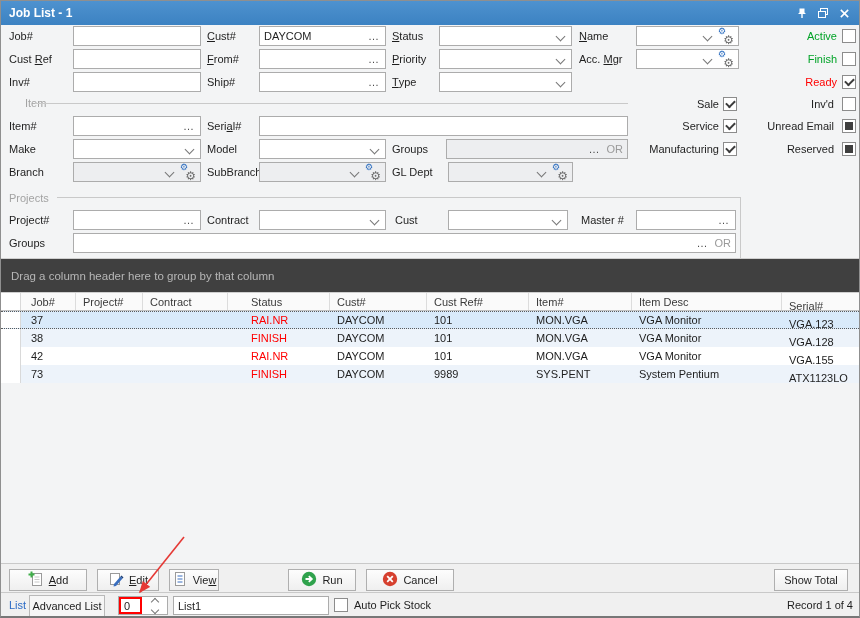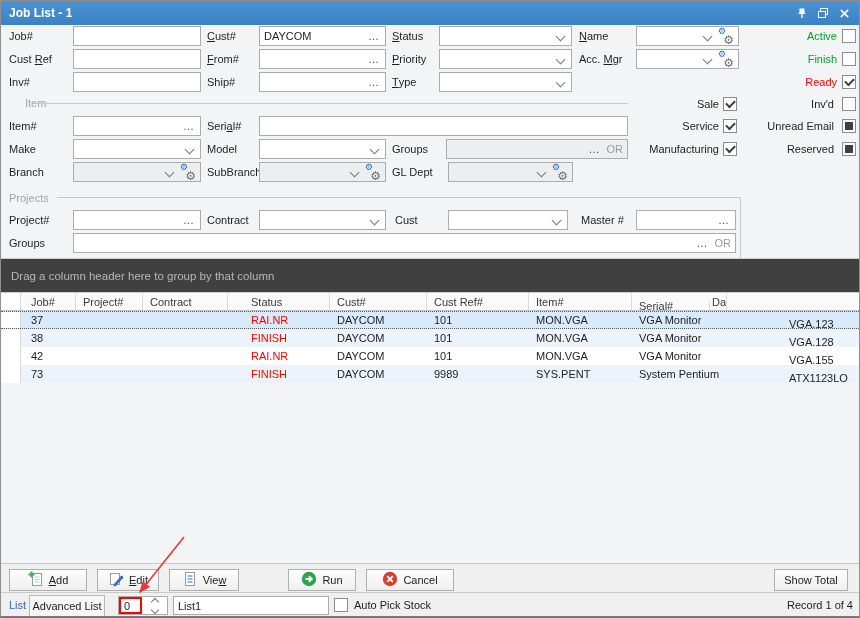--- a/index.html
+++ b/index.html
@@ -236,20 +236,21 @@
   <div class="grid">
     <div class="grow ghead">
       <span class="gc w0"></span>
       <span class="gc w1">Job#</span>
       <span class="gc w2">Project#</span>
       <span class="gc w3">Contract</span>
       <span class="gc w4">Status</span>
       <span class="gc w5">Cust#</span>
       <span class="gc w6">Cust Ref#</span>
       <span class="gc w7">Item#</span>
+      <span class="gc w8">Item Desc</span>
       <span class="gc w9">Serial#</span>
       <span class="gc w10">Da</span>
     </div>
     <div class="grow sel">
       <span class="gc w0"></span>
       <span class="gc w1">37</span>
       <span class="gc w2"></span>
       <span class="gc w3"></span>
       <span class="gc w4 red">RAI.NR</span>
       <span class="gc w5">DAYCOM</span>
@@ -321,21 +322,21 @@
       <span><span></span><span class="ac">A</span><span>dd</span></span>
     </div>
     <div class="btn" style="left:96px;width:62px">
       <span><svg width="16" height="16" viewBox="0 0 16 16">
             <rect x="2.5" y="2.5" width="9" height="11" fill="#fff" stroke="#9a9a9a"></rect>
             <path d="M6 13 L12.5 5.5 L14.5 7.5 L8 15 L5.5 15.5 Z" fill="#3a6fbf"></path>
             <path d="M12.5 5.5 L14.5 7.5 L15.5 6.5 L13.5 4.5 Z" fill="#1d3f73"></path>
           </svg></span>
       <span><span></span><span class="ac">E</span><span>dit</span></span>
     </div>
-    <div class="btn" style="left:168px;width:70px">
+    <div class="btn" style="left:168px;width:50px">
       <span><svg width="16" height="16" viewBox="0 0 16 16">
             <rect x="3.5" y="1.5" width="9" height="13" fill="#fff" stroke="#9a9a9a"></rect>
             <line x1="5.5" y1="5" x2="10.5" y2="5" stroke="#3a6fbf"></line>
             <line x1="5.5" y1="8" x2="10.5" y2="8" stroke="#3a6fbf"></line>
             <line x1="5.5" y1="11" x2="10.5" y2="11" stroke="#3a6fbf"></line>
           </svg></span>
       <span><span>Vie</span><span class="ac">w</span><span></span></span>
     </div>
     <div class="btn" style="left:287px;width:68px">
       <span><svg width="16" height="16" viewBox="0 0 16 16">

